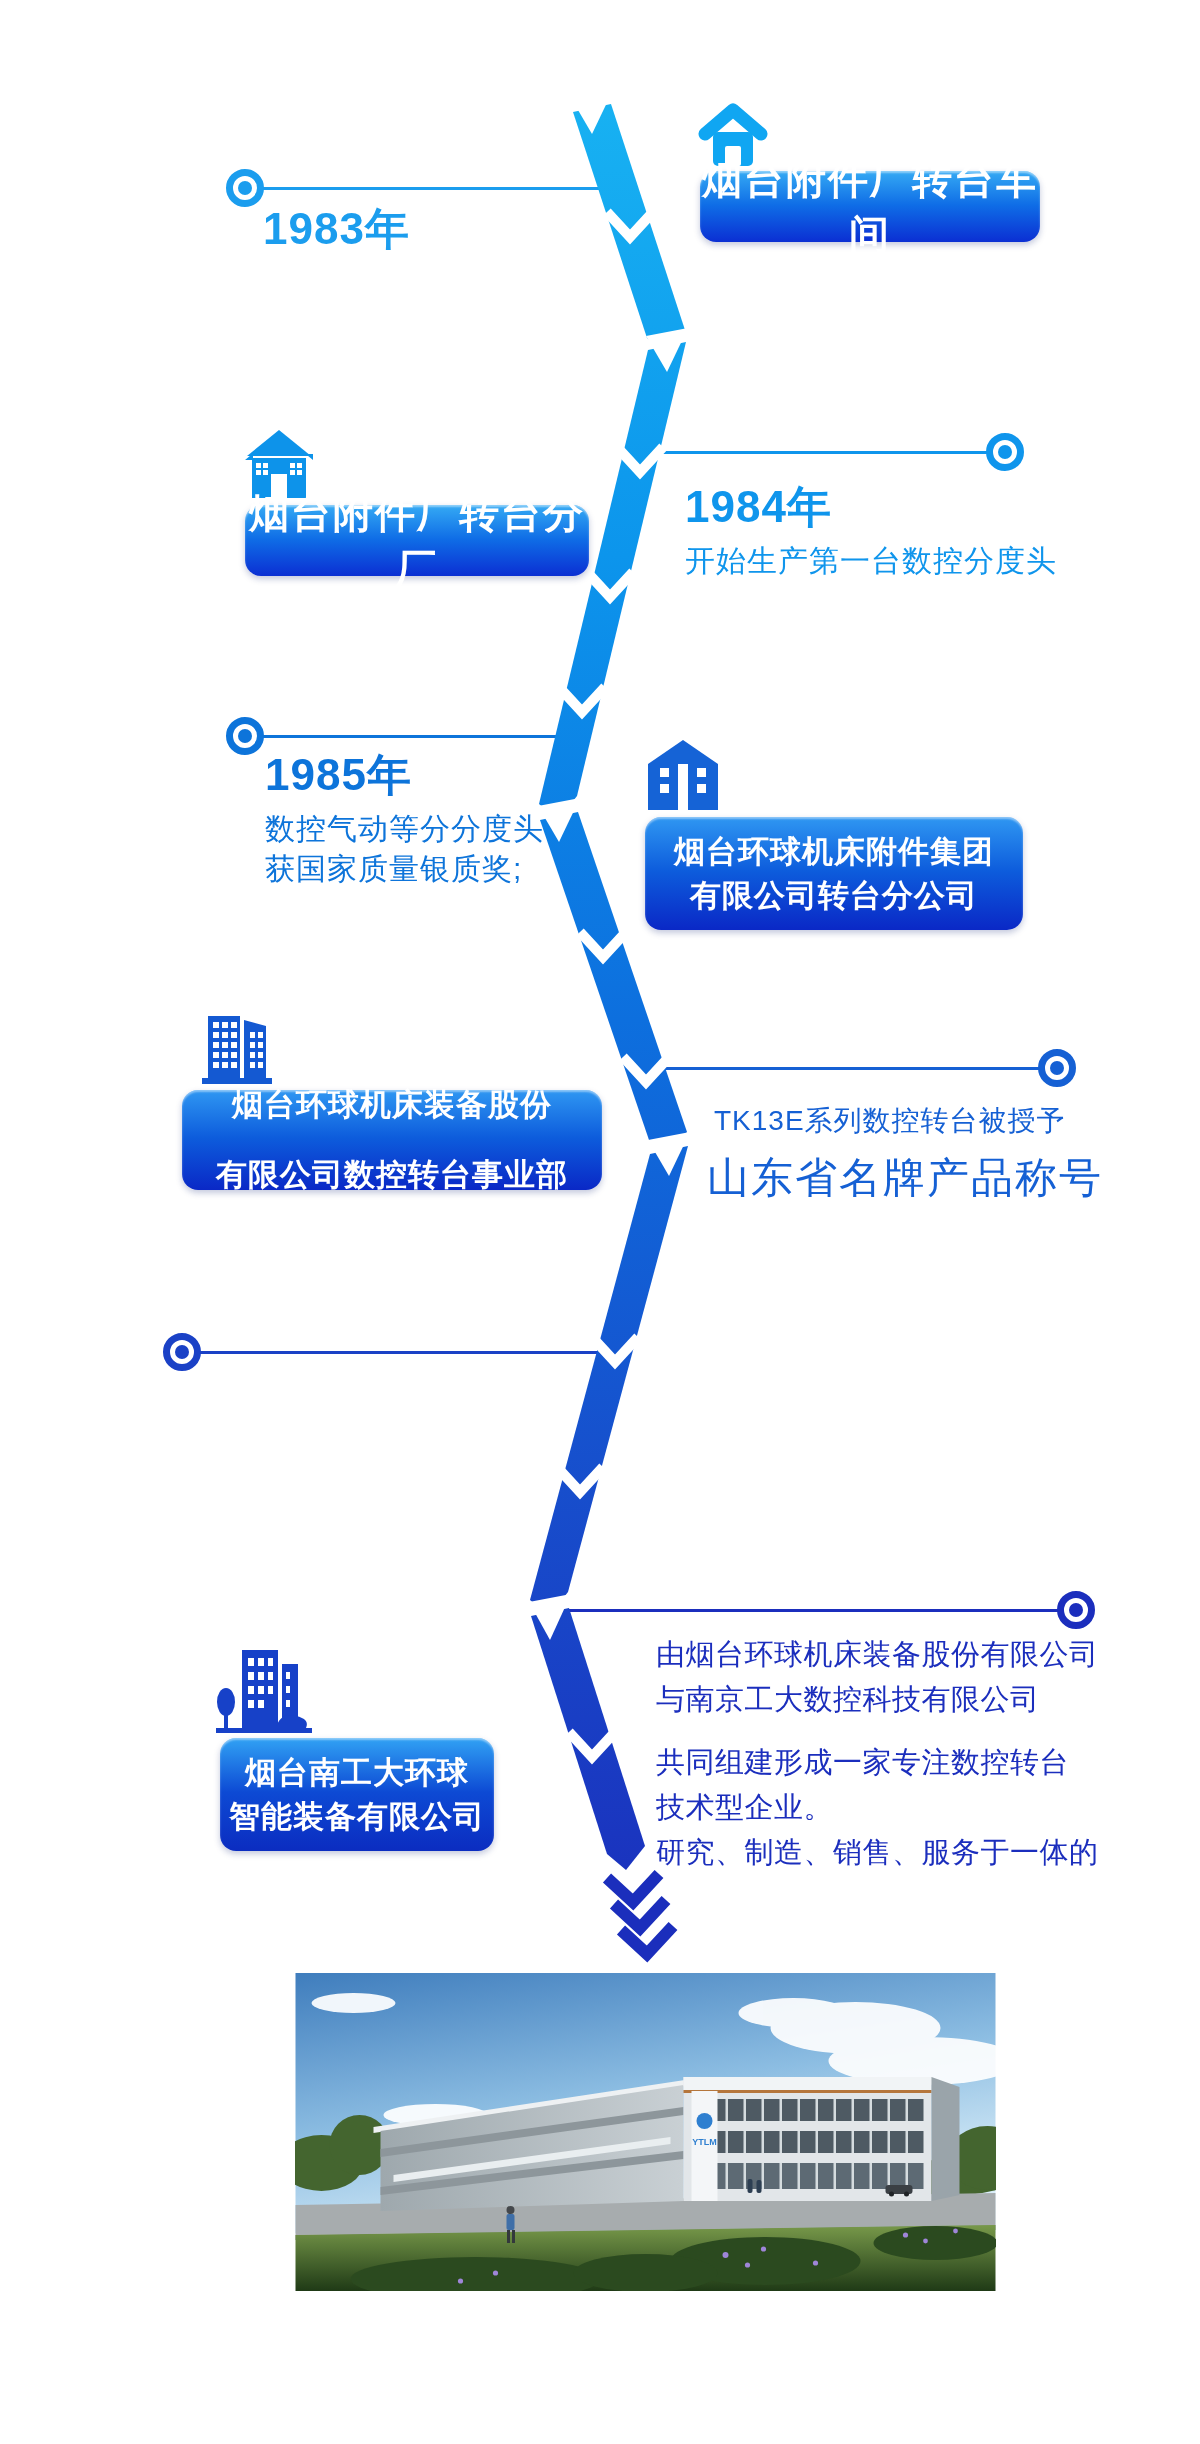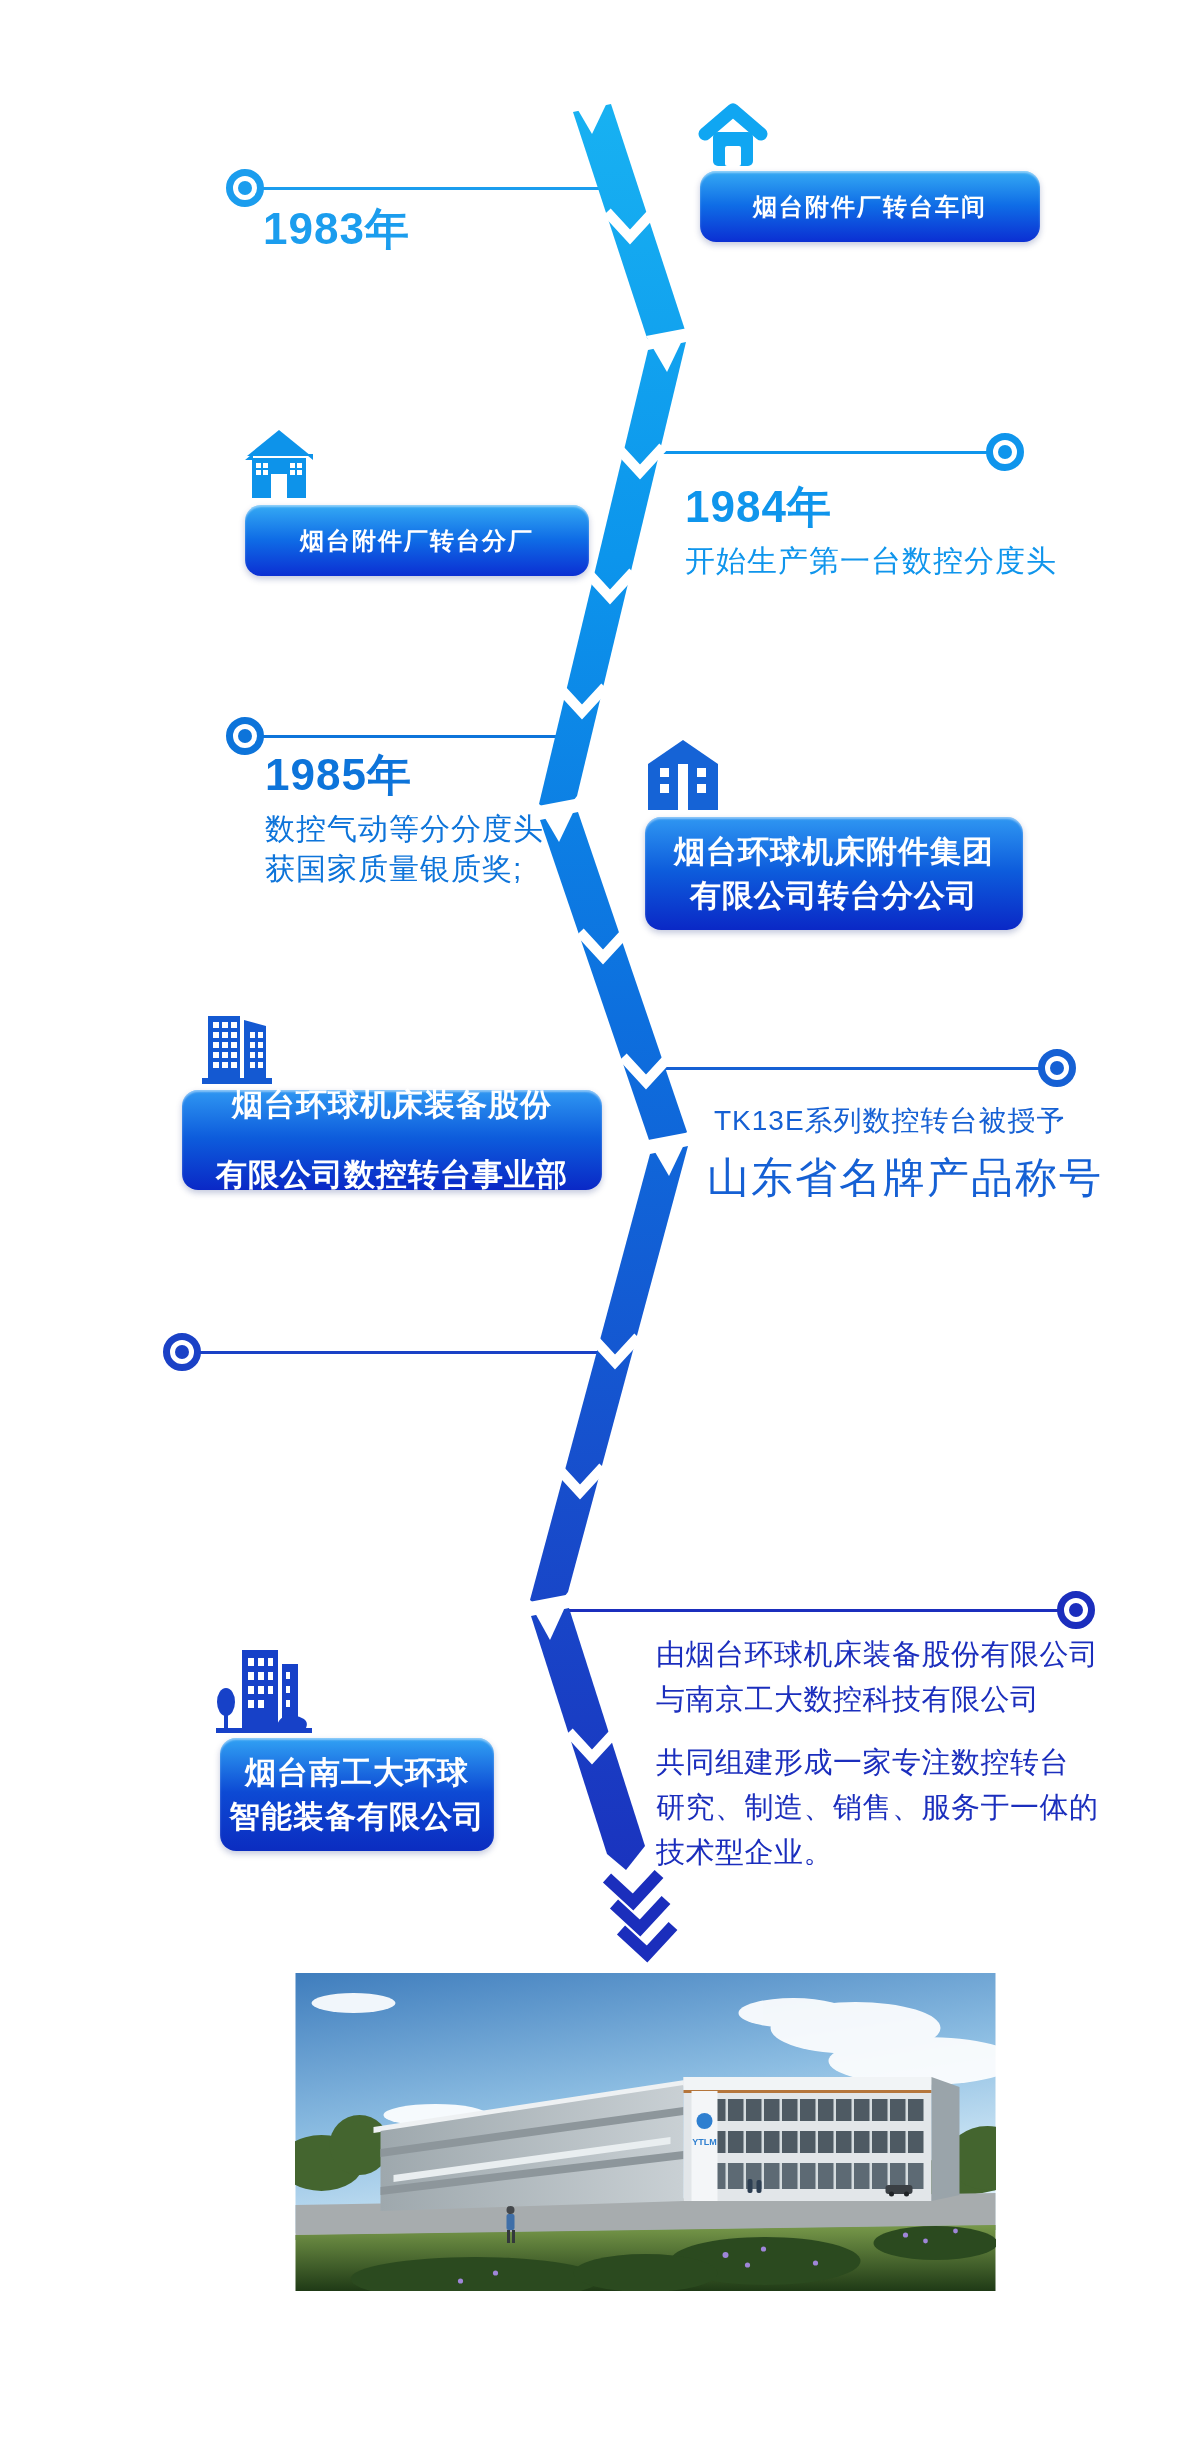--- a/index.html
+++ b/index.html
@@ -22,21 +22,21 @@
   .semi{font-size:31px;font-weight:600;letter-spacing:1px;line-height:43px;}
   .para{font-size:29px;font-weight:400;letter-spacing:0.5px;line-height:45px;}
   
   .box{position:absolute;z-index:4;border-radius:16px;color:#fff;font-weight:700;
        display:flex;flex-direction:column;align-items:center;justify-content:center;
        text-align:center;box-shadow:0 3px 6px rgba(20,40,120,.25), inset 0 2px 2px rgba(255,255,255,.45);}
   .box.g1{background:linear-gradient(180deg,#35aaf4 0%,#0f6de6 48%,#0b2fd3 100%);}
   .box.g2{background:linear-gradient(180deg,#2f97f2 0%,#0d5cdc 48%,#0a28c6 100%);}
   .box.g3{background:linear-gradient(180deg,#31a2f4 0%,#0d4ad4 48%,#0b2cc0 100%);}
   .box .l1,.box .l2{font-size:31px;letter-spacing:1px;line-height:44px;white-space:nowrap;}
-  .box.one{font-size:24px;letter-spacing:2px;}
+  .box.one{font-size:40px;letter-spacing:2px;}
   .icon{position:absolute;z-index:4;}
   svg{display:block;}
   #arrow-svg{position:absolute;left:0;top:0;z-index:2;pointer-events:none;}
   #photo{position:absolute;left:295px;top:1973px;width:701px;height:318px;z-index:3;}
 </style>
 </head>
 <body>
 
 <div id="canvas">
 
@@ -126,22 +126,22 @@
   <div class="mblock" style="left:714px;top:1102px;">
     <div class="tk-small" style="color: rgb(21, 96, 212);">TK13E系列数控转台被授予</div>
     <div class="tk-big" style="margin-left: -7px; color: rgb(21, 96, 212);">山东省名牌产品称号</div>
   </div>
 
 
   <div class="mblock" style="left:656px;top:1632px;">
     <div class="para" style="color: rgb(27, 46, 189);">由烟台环球机床装备股份有限公司</div>
     <div class="para" style="color: rgb(27, 46, 189);">与南京工大数控科技有限公司</div>
     <div class="para" style="color: rgb(27, 46, 189); margin-top: 18px;">共同组建形成一家专注数控转台</div>
+    <div class="para" style="color: rgb(27, 46, 189);">技术型企业。</div>
     <div class="para" style="color: rgb(27, 46, 189);">研究、制造、销售、服务于一体的</div>
-    <div class="para" style="color: rgb(27, 46, 189);">技术型企业。</div>
   </div>
 
   <span class="icon" style="left:695px;top:98px;">
     <svg width="76" height="70" viewBox="0 0 76 70">
       <path d="M10,36 L38,12 L66,36" fill="none" stroke="#10a6f2" stroke-width="13" stroke-linecap="round" stroke-linejoin="round"></path>
       <rect x="18" y="34" width="40" height="34" rx="5" fill="#10a6f2"></rect>
       <rect x="30" y="48" width="16" height="20" rx="2" fill="#ffffff"></rect>
     </svg>
   </span>
   <div class="box g1 one" style="left:700px;top:171px;width:340px;height:71px;">

